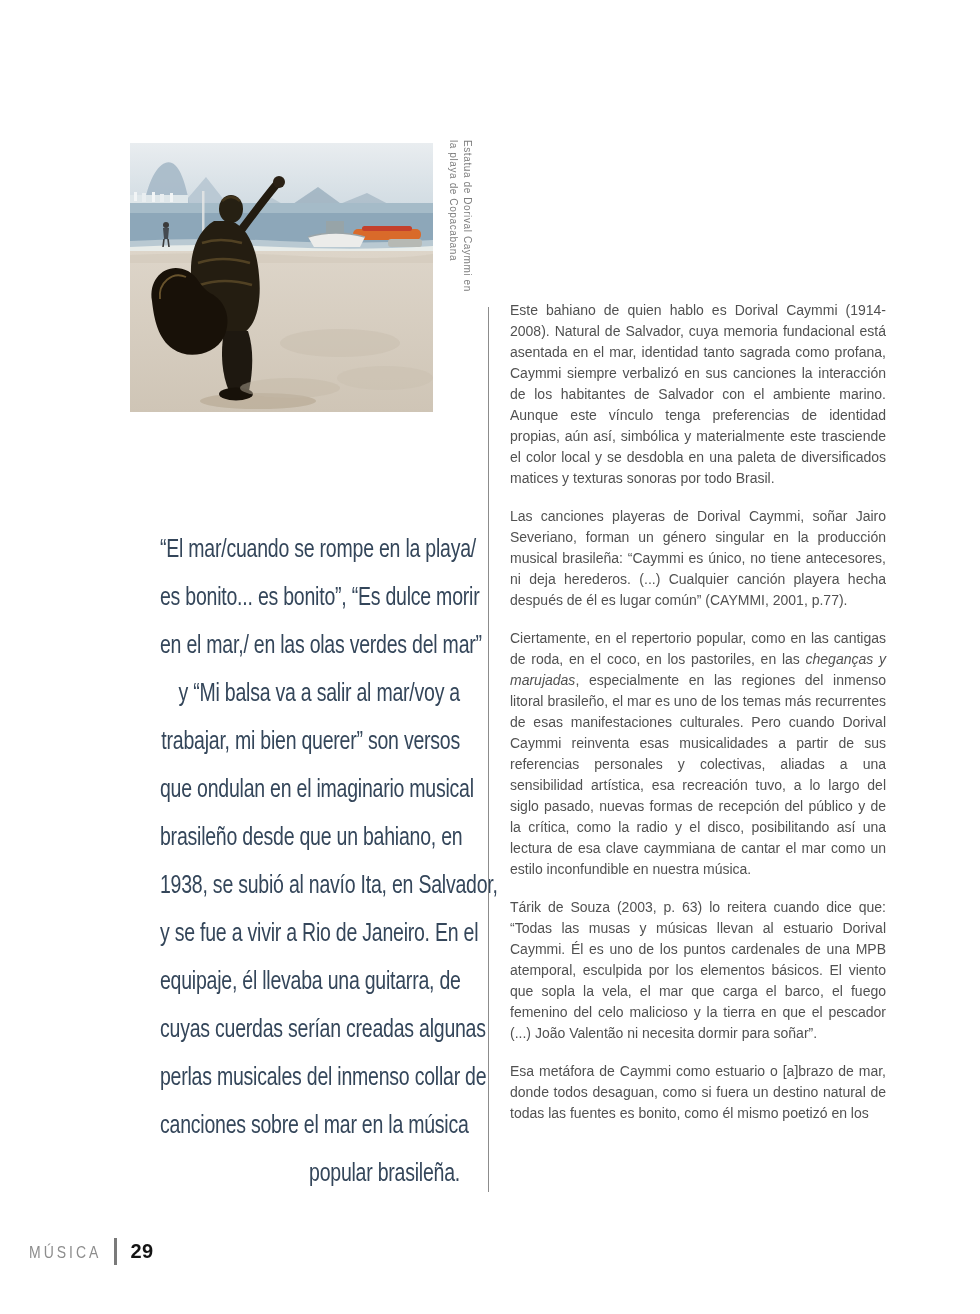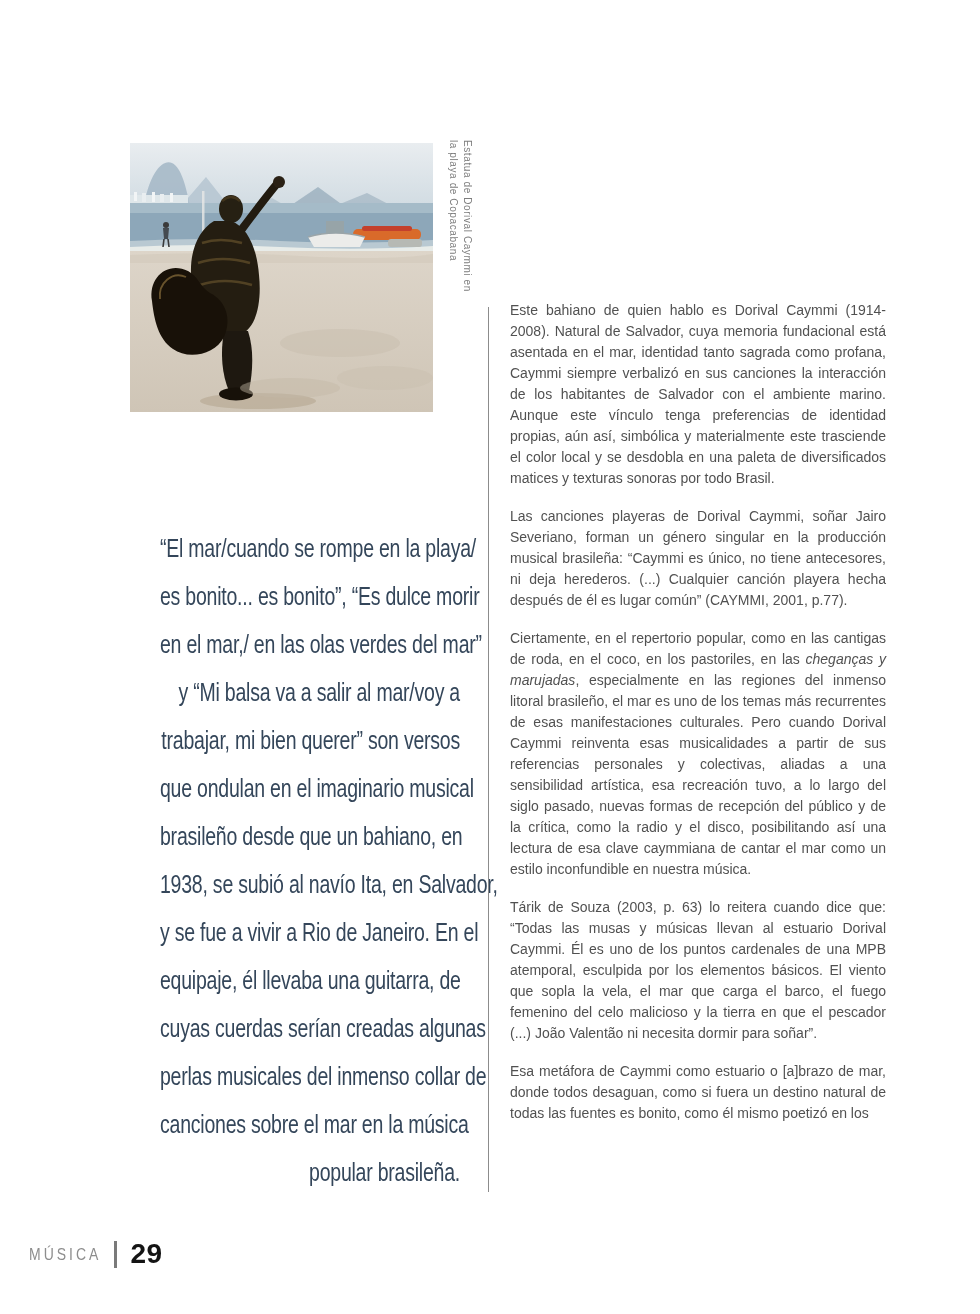--- a/index.html
+++ b/index.html
@@ -57,21 +57,21 @@
   
   .page-footer{
     position:absolute;left:0;top:1238px;width:878px;
     display:flex;justify-content:flex-start;align-items:center;gap:13px;margin-left:29px;
   }
   .section-label{
     font-size:14px;letter-spacing:3px;color:#8d8d8d;
     transform:scaleY(1.15);
   }
   .footer-divider{width:3px;height:27px;background:#7a7a7a;}
-  .page-number{font-size:28px;font-weight:bold;color:#141414;letter-spacing:.5px;}
+  .page-number{font-size:20px;font-weight:bold;color:#141414;letter-spacing:.5px;}
 </style>
 </head>
 <body>
 
 <div class="page">
 
   <div class="photo-figure">
     <svg viewBox="0 0 303 269" preserveAspectRatio="none" xmlns="http://www.w3.org/2000/svg">
       <defs>
         <linearGradient id="sky" x1="0" y1="0" x2="0" y2="1">

